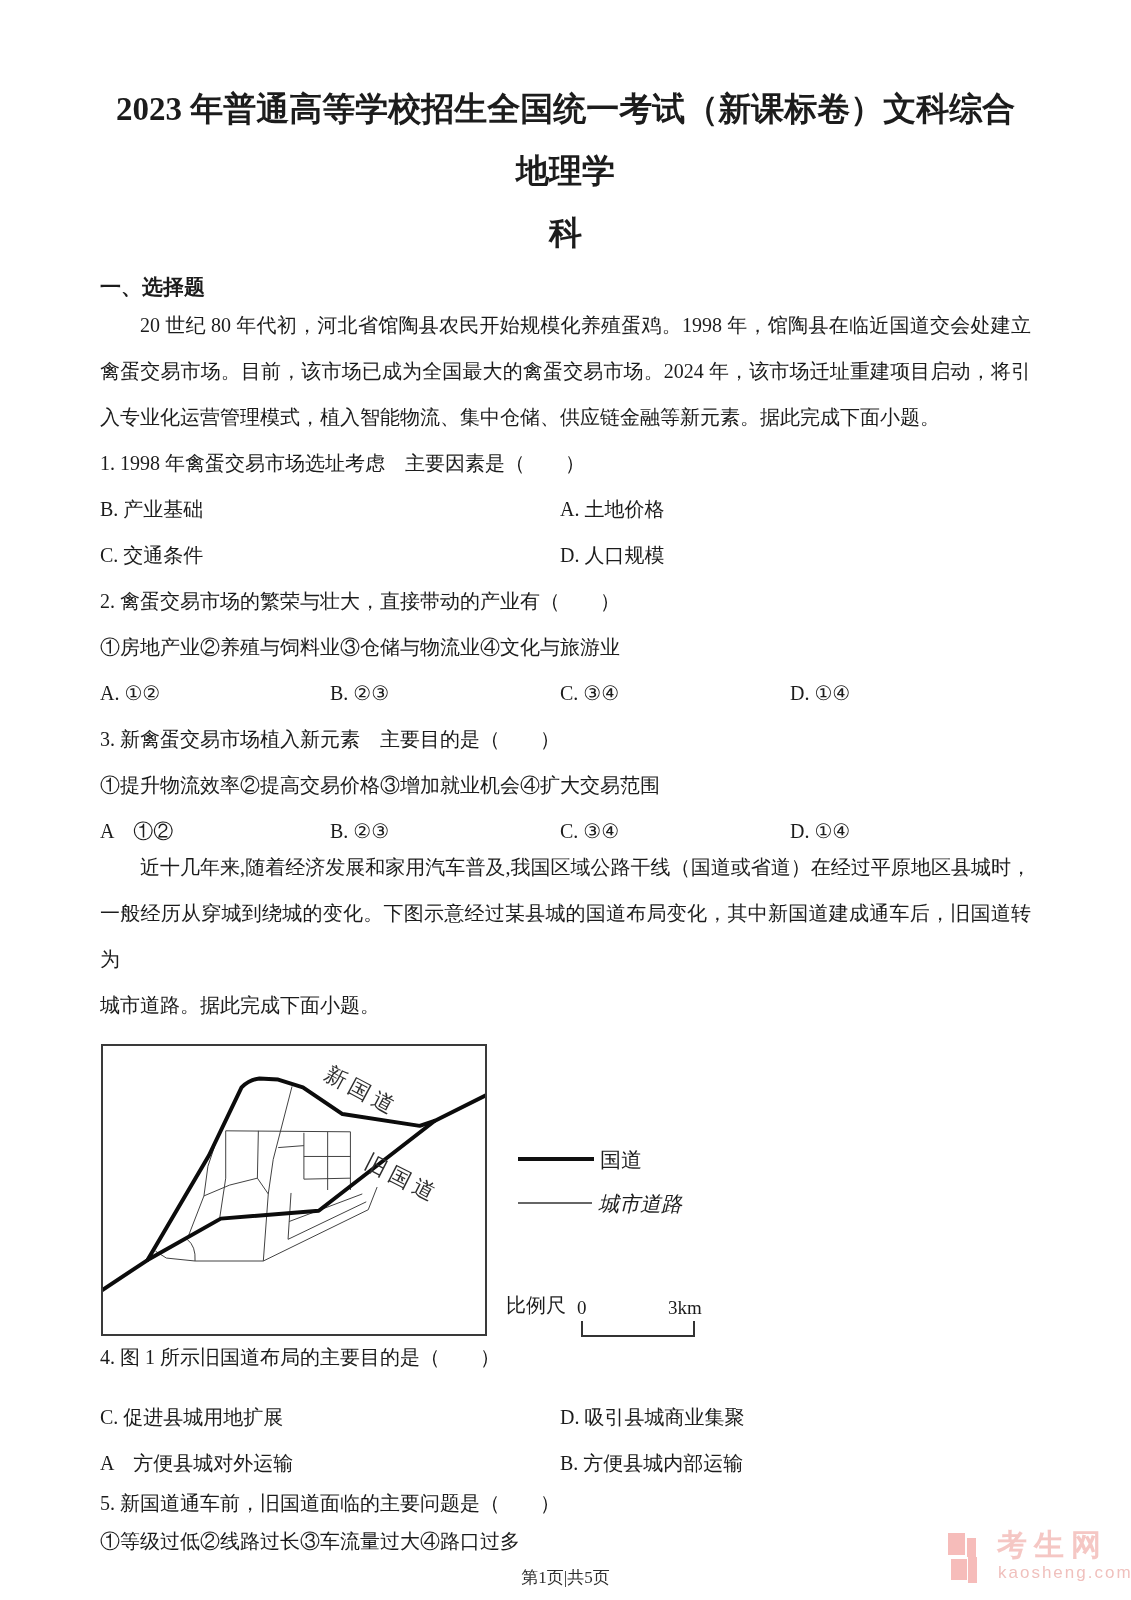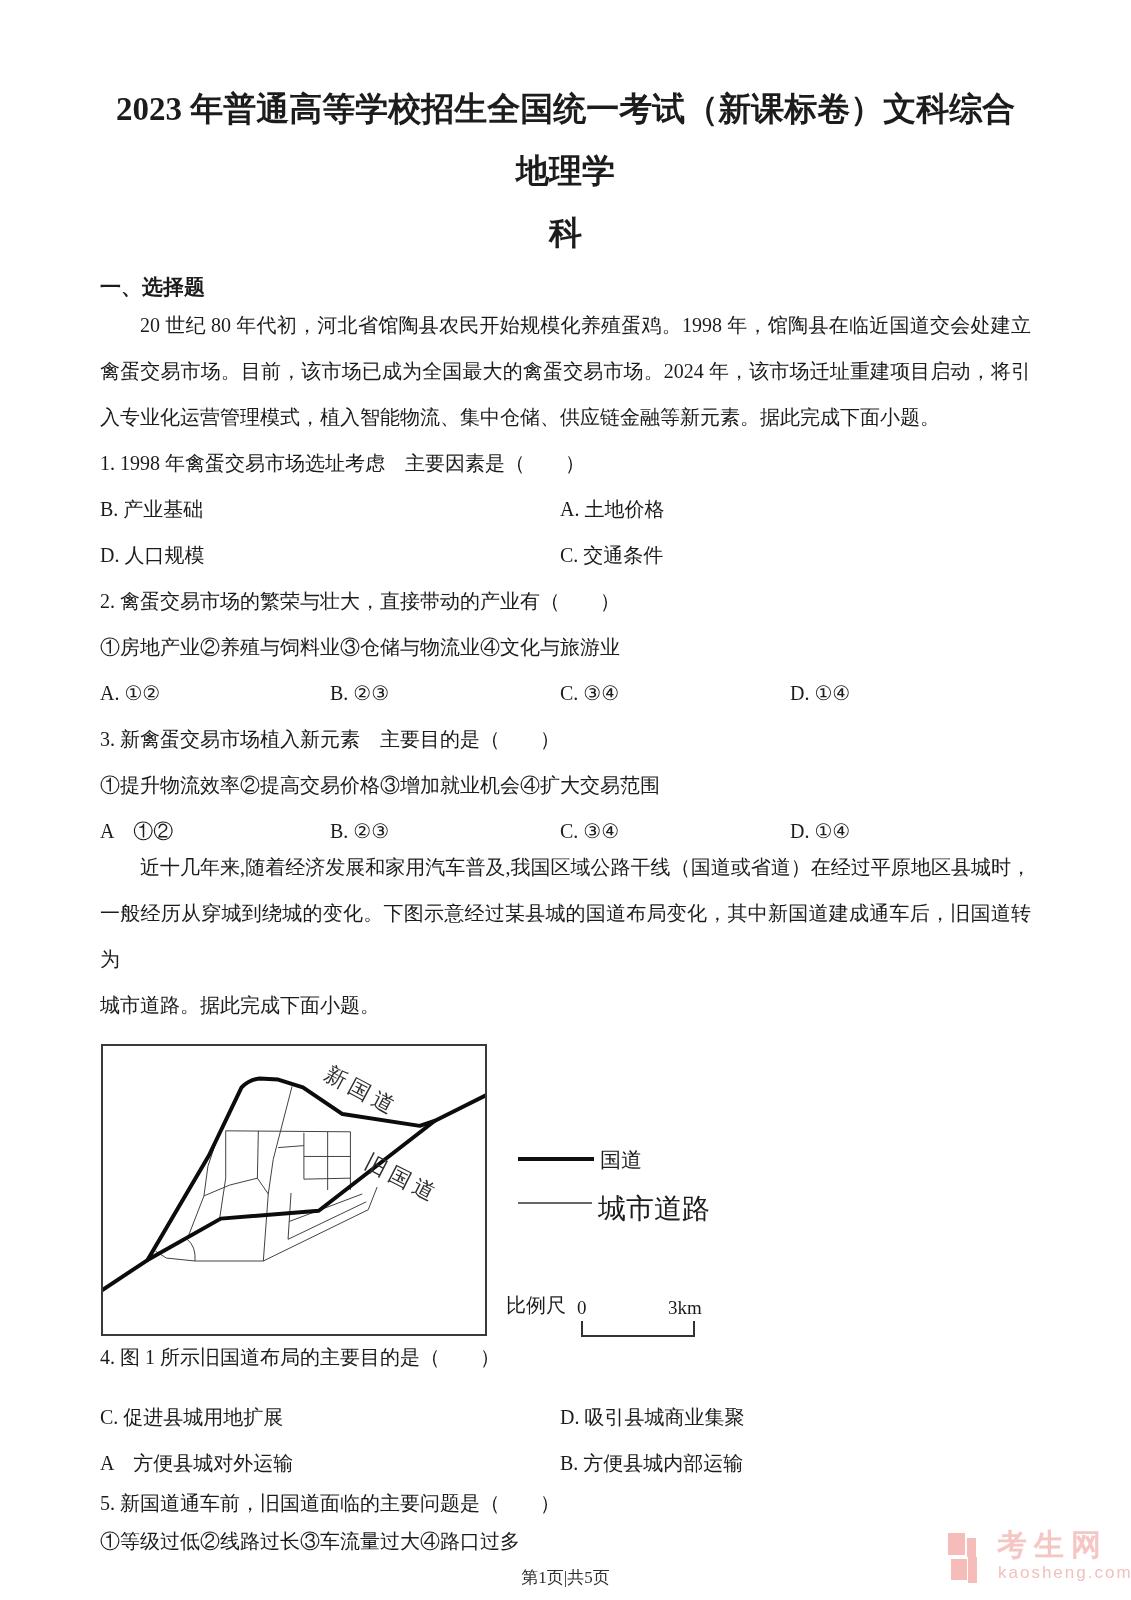--- a/index.html
+++ b/index.html
@@ -32,21 +32,21 @@
     position:absolute; left:1px; top:0; width:386px; height:292px;
     border:2px solid #3a3a3a; box-sizing:border-box; background:#fff;
   }
   .map-box svg { display:block; }
   .map-label { fill:#2e2e2e; font-size:22px; letter-spacing:5px; text-anchor:middle;
     font-family:"Liberation Serif","DejaVu Serif",serif; }
 
   .legend-thick-line { position:absolute; left:418px; top:113px; width:76px; height:4px; background:#101010; }
   .legend-thin-line  { position:absolute; left:418px; top:158px; width:74px; height:0; border-top:2px solid #666; }
   .legend-label-1 { position:absolute; left:500px; top:102px; font-size:21px; }
-  .legend-label-2 { position:absolute; left:498px; top:146px; font-size:28px; }
+  .legend-label-2 { position:absolute; left:498px; top:146px; font-size:21px;font-style:italic; }
 
   .scale-label { position:absolute; left:406px; top:248px; font-size:20px;font-family:Liberation Mono, monospace; }
   .scale-zero  { position:absolute; left:477px; top:253px; font-size:19px; }
   .scale-end   { position:absolute; left:568px; top:253px; font-size:19px; }
   .scale-bar   { position:absolute; left:481px; top:277px; width:114px; height:16px;
     border-left:2px solid #333; border-right:2px solid #333; border-bottom:2px solid #333; box-sizing:border-box; }
 
   .q4-stem { margin-top:-8px; }
   .q4-row2 { margin-top:14px; }
   .q5-stem { margin-top:-6px; }
@@ -84,22 +84,22 @@
       <div class="pline">禽蛋交易市场。目前，该市场已成为全国最大的禽蛋交易市场。2024 年，该市场迁址重建项目启动，将引</div>
       <div class="pline">入专业化运营管理模式，植入智能物流、集中仓储、供应链金融等新元素。据此完成下面小题。</div>
     </div>
 
     <div class="stem">1. 1998 年禽蛋交易市场选址考虑　主要因素是（　　）</div>
     <div class="opts-2col">
       <div>B. 产业基础</div>
       <div>A. 土地价格</div>
     </div>
     <div class="opts-2col">
+      <div>C. 交通条件</div>
       <div>D. 人口规模</div>
-      <div>C. 交通条件</div>
     </div>
 
     <div class="stem">2. 禽蛋交易市场的繁荣与壮大，直接带动的产业有（　　）</div>
     <div class="stem">①房地产业②养殖与饲料业③仓储与物流业④文化与旅游业</div>
     <div class="opts-4col">
       <div>A. ①②</div>
       <div>B. ②③</div>
       <div>C. ③④</div>
       <div>D. ①④</div>
     </div>

